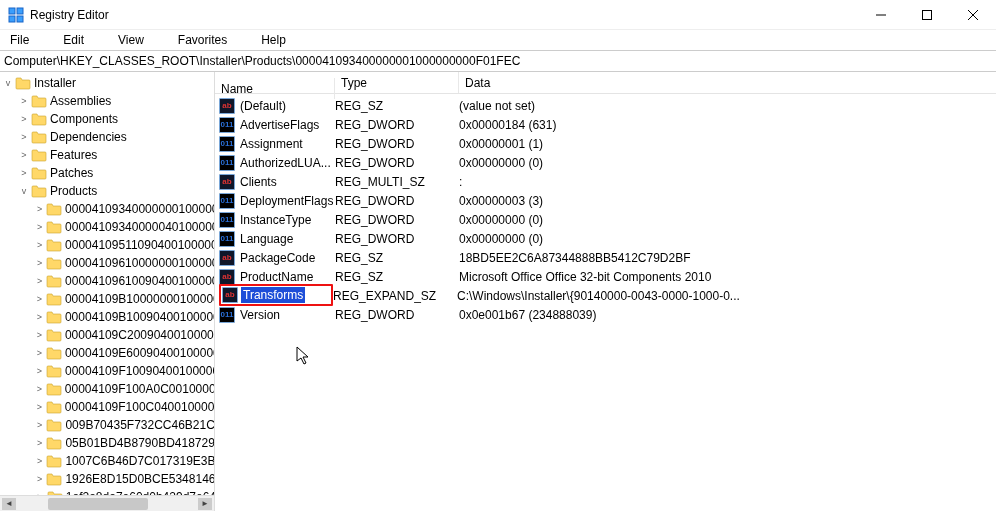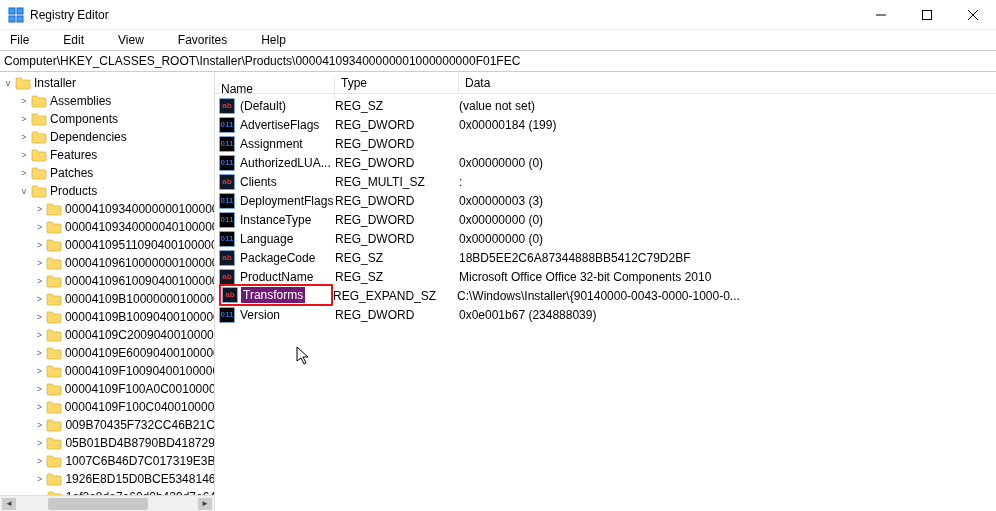--- a/index.html
+++ b/index.html
@@ -192,21 +192,21 @@
     font-size: 8px;
     font-weight: bold;
     font-family: Arial, sans-serif;
   }
   .vicon-str { color: #d33; background: #0f172a; }
   .vicon-bin { color: #2a6fd6; background: #000000; }
   .name-text {
     padding: 1px 2px;
   }
   .name-text.selected {
-    background: #701a75;
+    background: #1d4ed8;
     color: #fff;
   }
   .list-row.selected-wrap .cell-name {
     border: 2px solid #e11;
     border-radius: 1px;
     padding: 0 2px 0 1px;
     height: 22px;
     margin-top: -2px;
     width: 114px;
   }
@@ -507,28 +507,29 @@
           </div>
           <div class="cell-type">REG_SZ</div>
           <div class="cell-data">(value not set)</div>
         </div>
         <div class="list-row">
           <div class="cell-name">
             <span class="value-icon vicon-bin">011</span>
             <span class="name-text">AdvertiseFlags</span>
           </div>
           <div class="cell-type">REG_DWORD</div>
-          <div class="cell-data">0x00000184 (199)</div>
+          <div class="cell-data">0x00000184 (631)</div>
         </div>
         <div class="list-row">
           <div class="cell-name">
             <span class="value-icon vicon-bin">011</span>
             <span class="name-text">Assignment</span>
           </div>
           <div class="cell-type">REG_DWORD</div>
+          <div class="cell-data">0x00000001 (1)</div>
         </div>
         <div class="list-row">
           <div class="cell-name">
             <span class="value-icon vicon-bin">011</span>
             <span class="name-text">AuthorizedLUA...</span>
           </div>
           <div class="cell-type">REG_DWORD</div>
           <div class="cell-data">0x00000000 (0)</div>
         </div>
         <div class="list-row">

